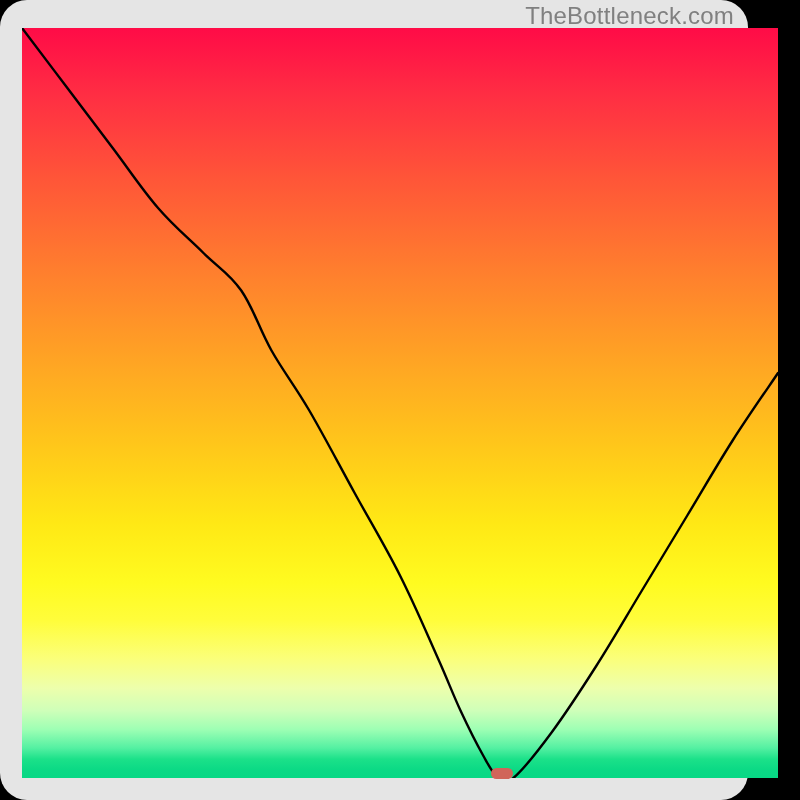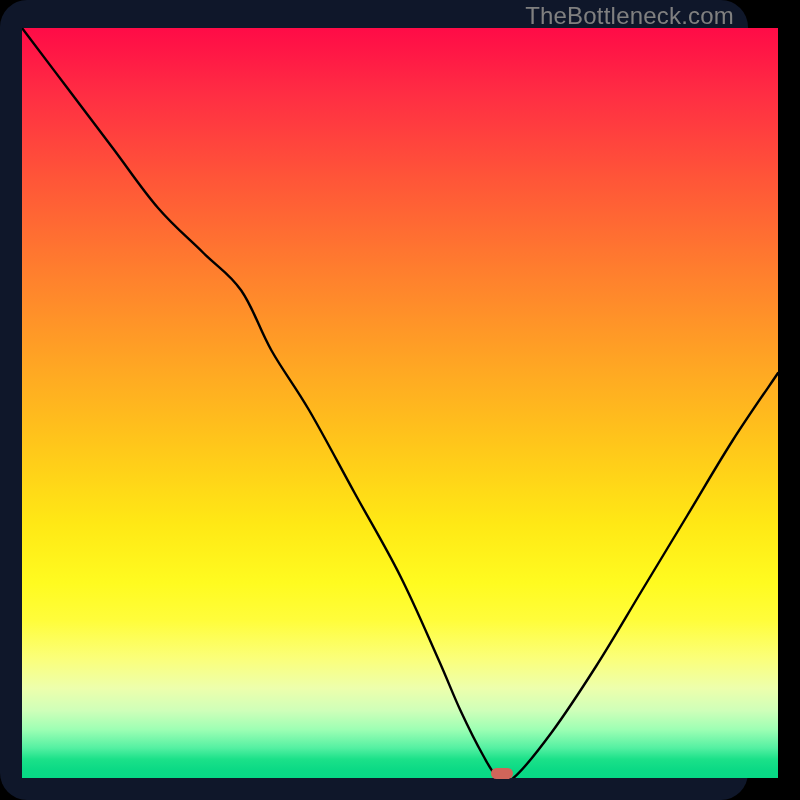--- a/index.html
+++ b/index.html
@@ -7,21 +7,21 @@
     padding: 0;
     width: 800px;
     height: 800px;
     background: #000;
     overflow: hidden;
   }
   .frame {
     position: relative;
     width: 748px;
     height: 800px;
-    background: #0f172a;
+    background: #e5e5e5;
     border-radius: 27px;
   }
   .watermark {
     position: absolute;
     top: 2px;
     right: 14px;
     font-family: Arial, Helvetica, sans-serif;
     font-size: 24px;
     font-weight: 500;
     color: #808080;

